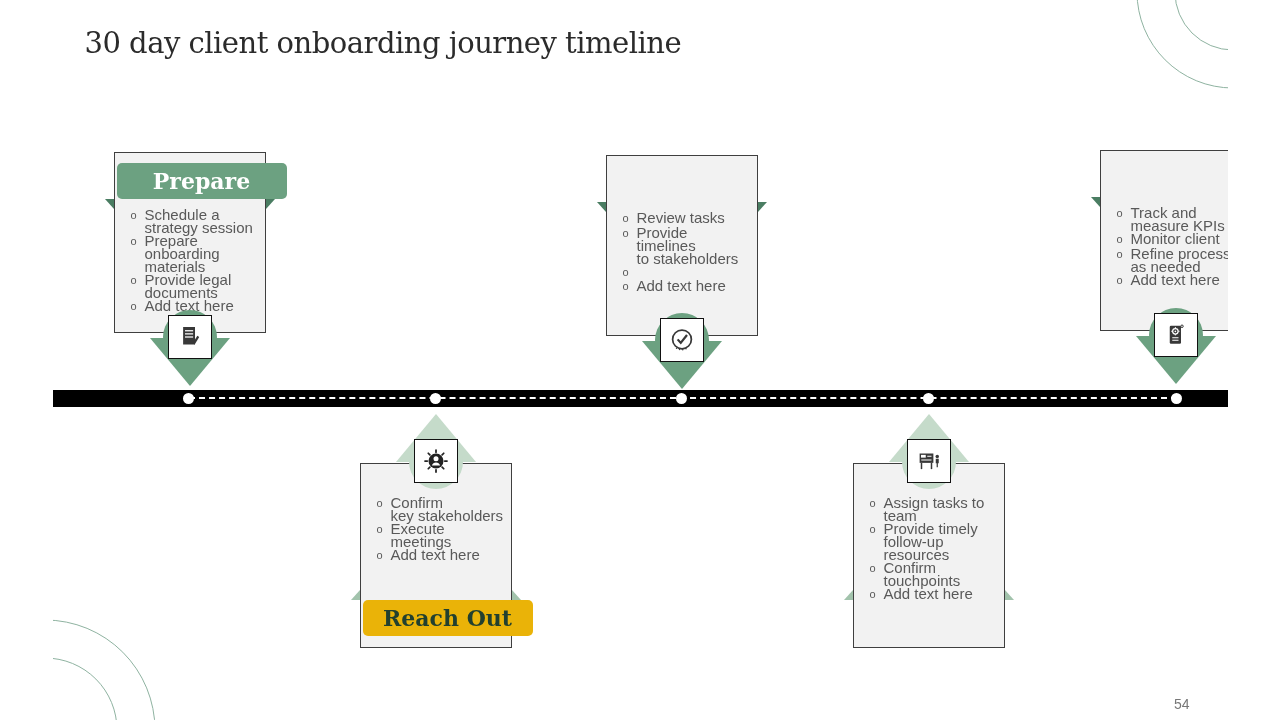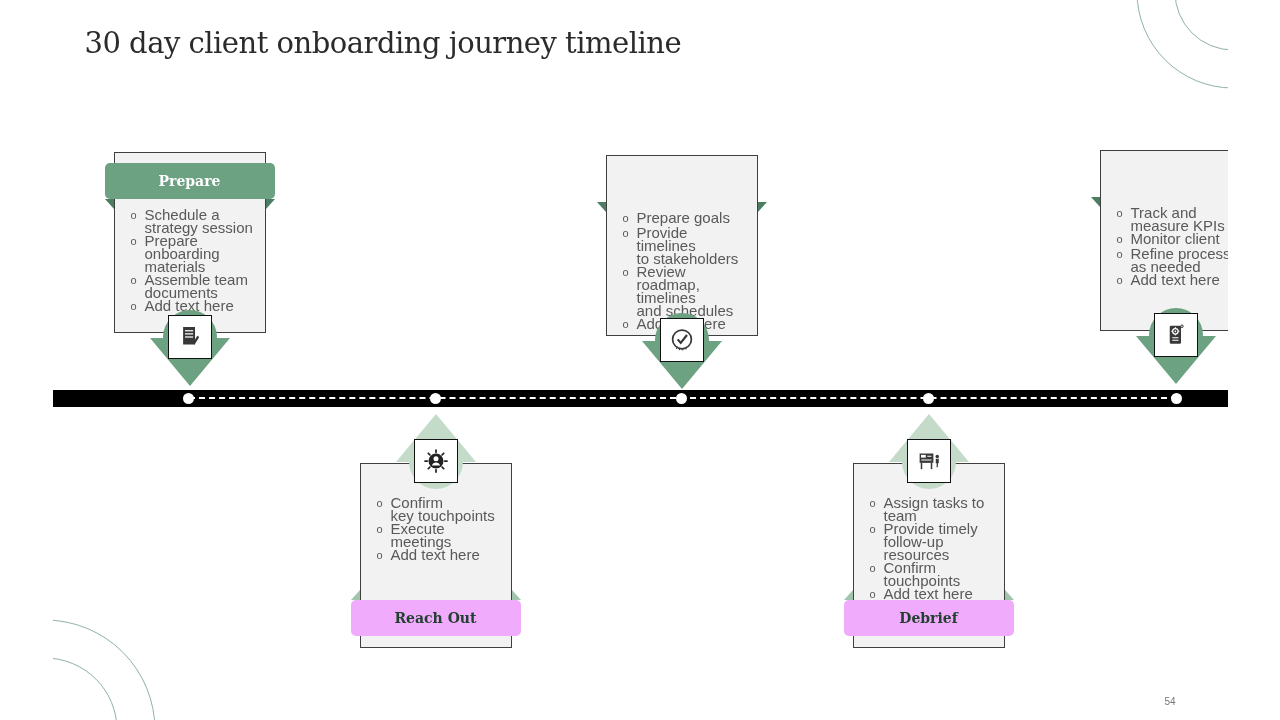--- a/index.html
+++ b/index.html
@@ -44,27 +44,27 @@
   .card.below { height:240px; }
 
   .box {
     position:absolute; left:9px; width:152px;
     background:#f2f2f2; border:1px solid #3f3f3f; z-index:1;
   }
   .above .box { top:0; height:181px; }
   .below .box { top:51px; height:185px; }
 
   .banner {
-    position:absolute; left:0; width:170px; height:36px;
+    position:absolute; left:12px; width:170px; height:36px;
     border-radius:5px; z-index:4;
-    font-family:"DejaVu Serif", serif; font-weight:bold; font-size:14px;
+    font-family:"DejaVu Serif", serif; font-weight:bold; font-size:22px;
     text-align:center; line-height:36px;
   }
   .above .banner { top:11px; background:#6ca181; color:#ffffff; }
-  .below .banner { top:188px; background:#f0abfc; color:#22402f; }
+  .below .banner { top:188px; background:#eab308; color:#22402f; }
 
   .fold { position:absolute; width:0; height:0; z-index:3; }
   .above .fold { top:47px; }
   .above .fold.l { left:0; border-top:10px solid #4a7d62; border-left:9px solid transparent; }
   .above .fold.r { right:0; border-top:10px solid #4a7d62; border-right:9px solid transparent; }
   .below .fold { top:178px; }
   .below .fold.l { left:0; border-bottom:10px solid #a2c3ac; border-left:9px solid transparent; }
   .below .fold.r { right:0; border-bottom:10px solid #a2c3ac; border-right:9px solid transparent; }
 
   .circle {
@@ -97,22 +97,22 @@
   .items .mk {
     width:22px; flex:0 0 22px; text-align:center;
     font-size:11px; line-height:14.5px; color:#595959;
   }
   .items .tx {
     font-size:15px; line-height:13px; color:#595959;
     white-space:pre-line;
   }
 
   .page-num {
-    position:absolute; right:52px; top:696px;
-    font-size:10px; color:#777;
+    position:absolute; right:38px; top:696px;
+    font-size:14px; color:#777;
   }
 </style>
 </head>
 <body>
 
 <div class="slide">
 
   <svg class="arcs tr" width="130" height="130">
     <circle cx="135" cy="-8" r="58" fill="none" stroke="#8fb3a1" stroke-width="1"></circle>
     <circle cx="135" cy="-8" r="96" fill="none" stroke="#8fb3a1" stroke-width="1"></circle>
@@ -141,21 +141,21 @@
             <span class="tx">Schedule a
 strategy session</span>
           </li>
         <li>
             <span class="mk">o</span>
             <span class="tx">Prepare onboarding
 materials</span>
           </li>
         <li>
             <span class="mk">o</span>
-            <span class="tx">Assemble team
+            <span class="tx">Provide legal
 documents</span>
           </li>
         <li>
             <span class="mk">o</span>
             <span class="tx">Add text here</span>
           </li>
       </ul>
     </div>
     <div class="circle"></div>
     <div class="tri"></div>
@@ -176,21 +176,21 @@
   </div>
 
   <div class="card below" style="left:298px; top:412px;">
     <div class="tri"></div>
     <div class="circle"></div>
     <div class="box">
       <ul class="items">
         <li>
             <span class="mk">o</span>
             <span class="tx">Confirm
-key touchpoints</span>
+key stakeholders</span>
           </li>
         <li>
             <span class="mk">o</span>
             <span class="tx">Execute meetings</span>
           </li>
         <li>
             <span class="mk">o</span>
             <span class="tx">Add text here</span>
           </li>
       </ul>
@@ -215,32 +215,29 @@
         </g>
       </svg>
     </div>
   </div>
 
   <div class="card above" style="left:544px; top:155px;">
     <div class="box">
       <ul class="items">
         <li>
             <span class="mk">o</span>
-            <span class="tx">Prepare goals</span>
+            <span class="tx">Review tasks</span>
           </li>
         <li>
             <span class="mk">o</span>
             <span class="tx">Provide timelines
 to stakeholders</span>
           </li>
         <li>
             <span class="mk">o</span>
-            <span class="tx">Review
-roadmap, timelines
-and schedules</span>
           </li>
         <li>
             <span class="mk">o</span>
             <span class="tx">Add text here</span>
           </li>
       </ul>
     </div>
     <div class="circle"></div>
     <div class="tri"></div>
     <div class="fold l"></div>
@@ -278,21 +275,20 @@
             <span class="tx">Confirm touchpoints</span>
           </li>
         <li>
             <span class="mk">o</span>
             <span class="tx">Add text here</span>
           </li>
       </ul>
     </div>
     <div class="fold l"></div>
     <div class="fold r"></div>
-    <div class="banner">Debrief</div>
     <div class="iconbox">
       <svg viewBox="0 0 24 24">
         <rect x="4.5" y="6" width="11" height="7.5" fill="#383838"></rect>
         <rect x="5.6" y="7.1" width="3.8" height="2.2" fill="#ffffff"></rect>
         <g stroke="#ffffff" stroke-width="0.8">
             <line x1="5.8" y1="11.2" x2="14" y2="11.2"></line>
             <line x1="10.6" y1="8.2" x2="14" y2="8.2"></line>
           </g>
         <g stroke="#383838" stroke-width="1.2">
             <line x1="6" y1="13.5" x2="6" y2="18.5"></line>

